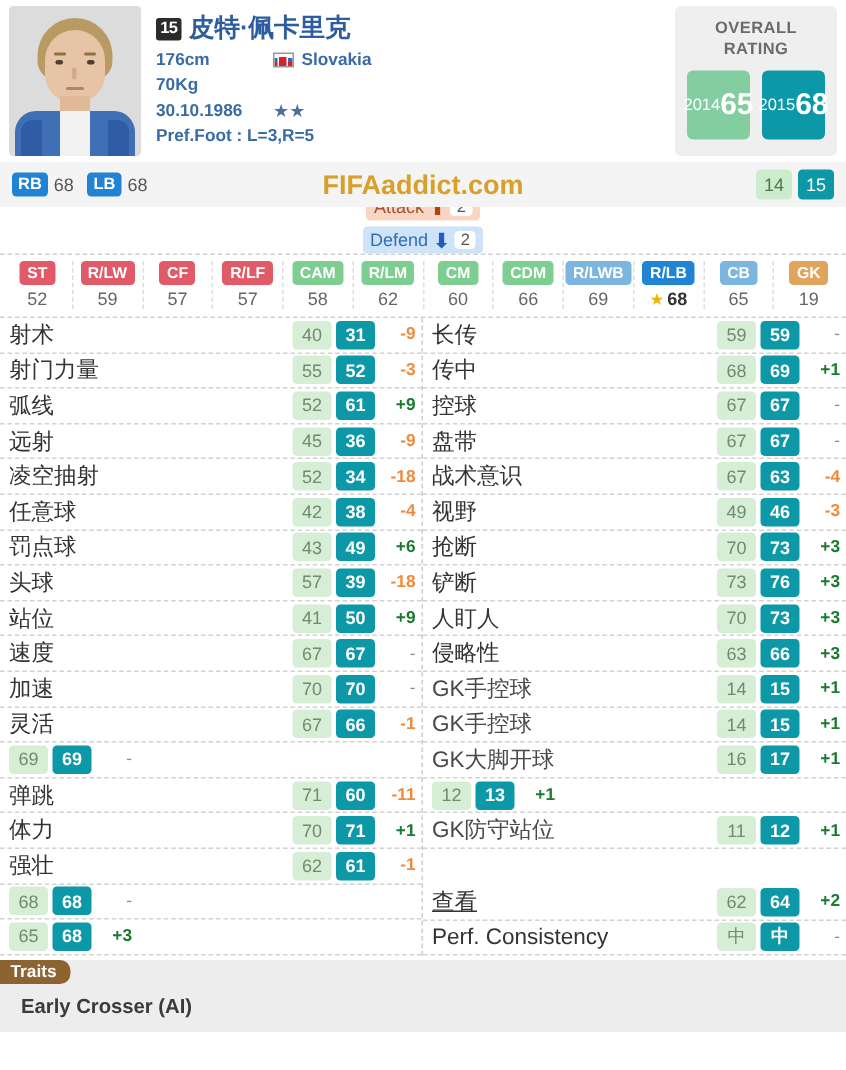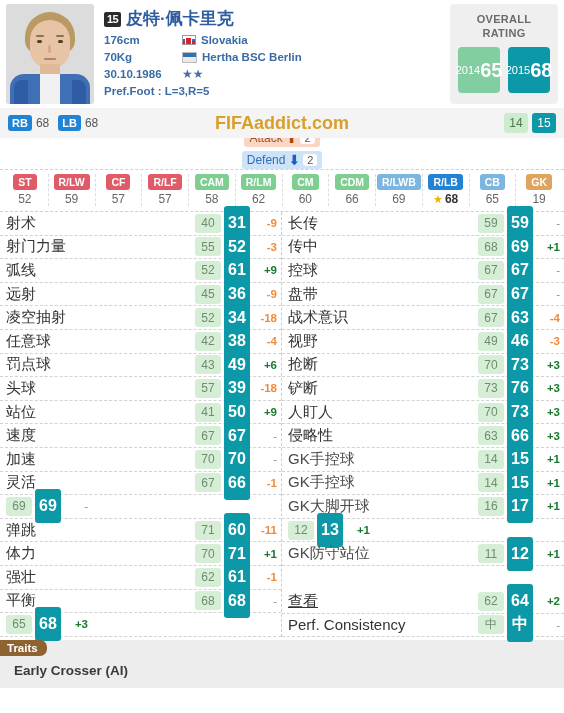--- a/index.html
+++ b/index.html
@@ -155,23 +155,23 @@
   .srow.spacer { border-bottom:none; height:24px; }
   .sname { flex:1; font-size:15px; color:#333; white-space:nowrap; }
   .sname.link { text-decoration:underline; }
   .sname.gk { color:#4a4a4a; }
   .sv-old {
     width:26px; height:19px; background:#d6eed6; color:#6e8c6e;
     border-radius:3px; display:flex; align-items:center; justify-content:center;
     font-size:12px; flex:0 0 26px;
   }
   .sv-new {
-    width:26px; height:34px; background:#0d98a8; color:#fff;
+    width:26px; height:19px; background:#0d98a8; color:#fff;
     border-radius:3px; display:flex; align-items:center; justify-content:center;
-    font-size:16px; font-weight:bold; flex:0 0 26px; margin-left:3px;
+    font-size:12px; font-weight:bold; flex:0 0 26px; margin-left:3px;
   }
   .sdelta {
     width:24px; text-align:right; font-size:11.5px; font-weight:bold;
     margin-left:3px; flex:0 0 24px;
   }
   .sdelta.pos { color:#1a7a2e; }
   .sdelta.neg { color:#f08a3c; }
   .sdelta.zero { color:#7a9a7a; font-weight:normal; }
 
   
@@ -211,24 +211,20 @@
     <div class="attr-grid">
       <div class="attr-row">
         <span class="attr-l">176cm</span>
         <span class="attr-r">
           <span class="flag flag-sk"></span>
           <span>Slovakia</span>
         </span>
       </div>
       <div class="attr-row">
         <span class="attr-l">70Kg</span>
-        <span class="attr-r">
-          <span class="club-flag"></span>
-          <span>Hertha BSC Berlin</span>
-        </span>
       </div>
       <div class="attr-row">
         <span class="attr-l">30.10.1986</span>
         <span class="attr-r">
           <span class="stars">★★</span>
         </span>
       </div>
     </div>
     <div class="pref">Pref.Foot : L=3,R=5</div>
   </div>
@@ -444,21 +440,20 @@
         <span class="sv-new">71</span>
         <span class="sdelta pos">+1</span>
       </div>
       <div class="srow">
         <span class="sname">强壮</span>
         <span class="sv-old">62</span>
         <span class="sv-new">61</span>
         <span class="sdelta neg">-1</span>
       </div>
       <div class="srow">
-        <span class="sname">平衡</span>
         <span class="sv-old">68</span>
         <span class="sv-new">68</span>
         <span class="sdelta zero">-</span>
       </div>
       <div class="srow">
         <span class="sv-old">65</span>
         <span class="sv-new">68</span>
         <span class="sdelta pos">+3</span>
       </div>
     </div>

